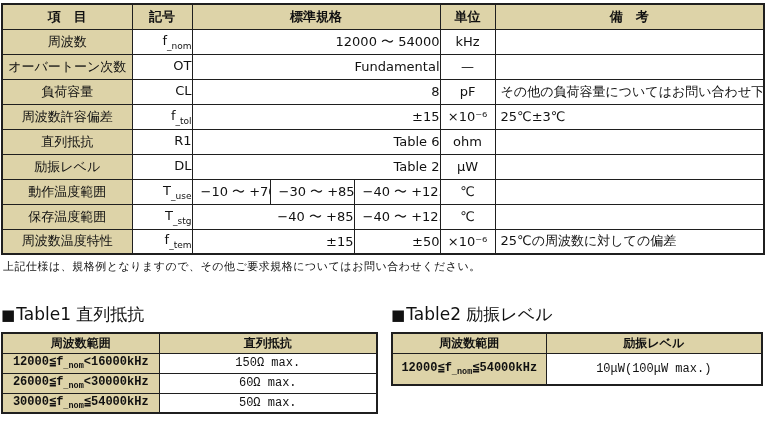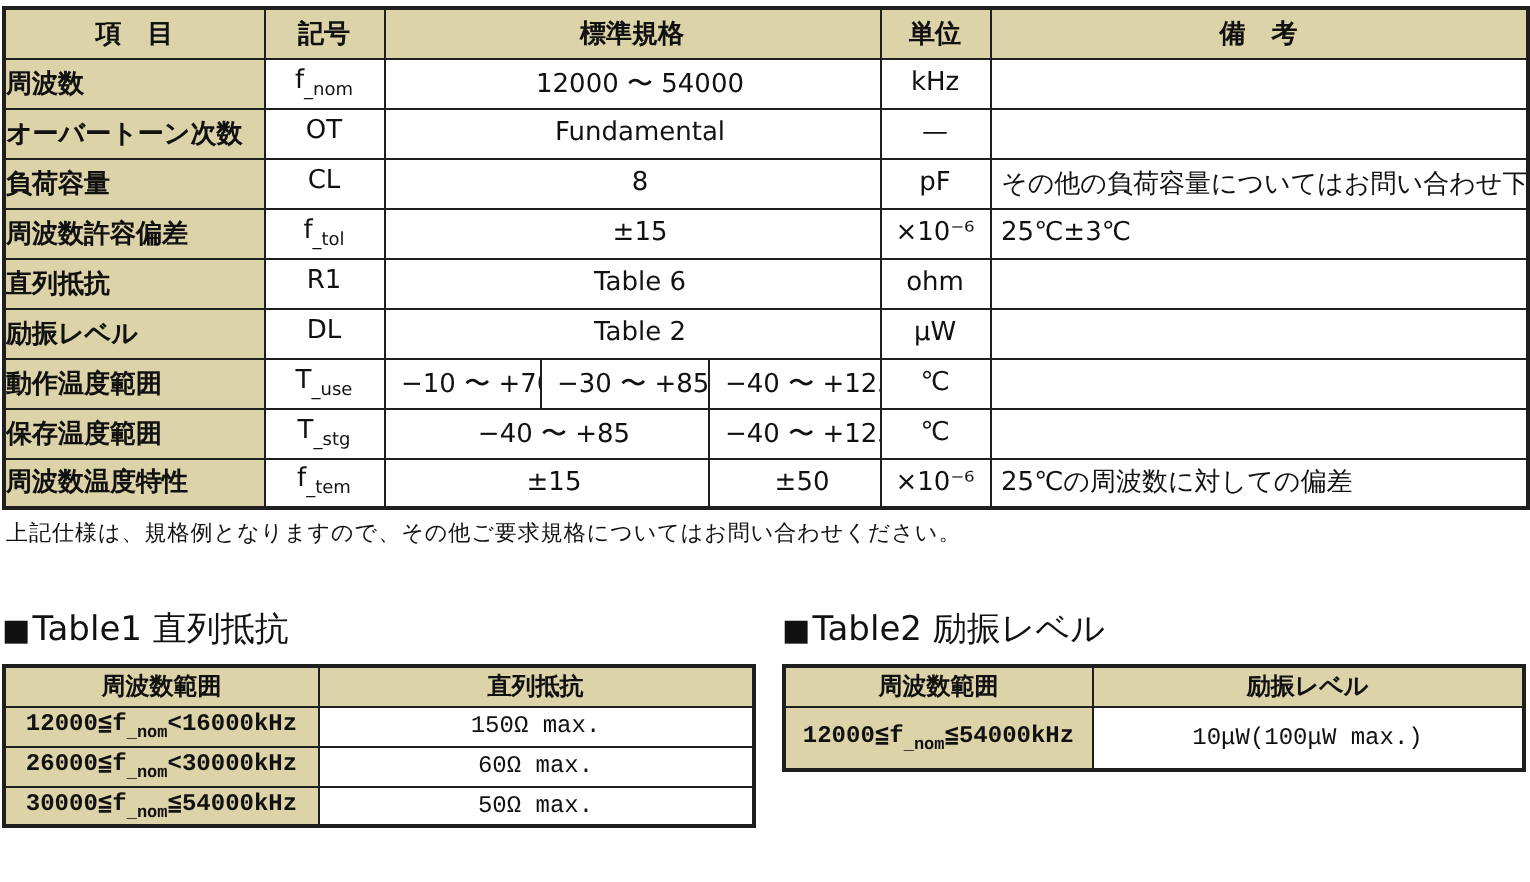--- a/index.html
+++ b/index.html
@@ -32,25 +32,26 @@
     overflow: hidden;
     white-space: nowrap;
   }
   .main-table th {
     background: var(--header-bg);
     font-weight: bold;
     text-align: center;
   }
   .label-cell {
     background: var(--header-bg);
-    font-weight: bold;
-  }
-  .sym-cell { text-align: center; }
+    font-weight: normal;
+    text-align: center;
+  }
+  .sym-cell { text-align: right; }
   .sym-cell sub { font-size: 9px; }
-  .spec-cell { text-align: center; padding-left: 8px; }
+  .spec-cell { text-align: right; padding-left: 8px; }
   .unit-cell { text-align: center; font-size: 12.5px; }
   .remark-cell { text-align: left; padding-left: 5px; font-size: 11.5px; }
 
   
   .note {
     position: absolute; top: 259px; left: 3px;
     font-size: 11px;
     letter-spacing: 0.5px;
   }
 

